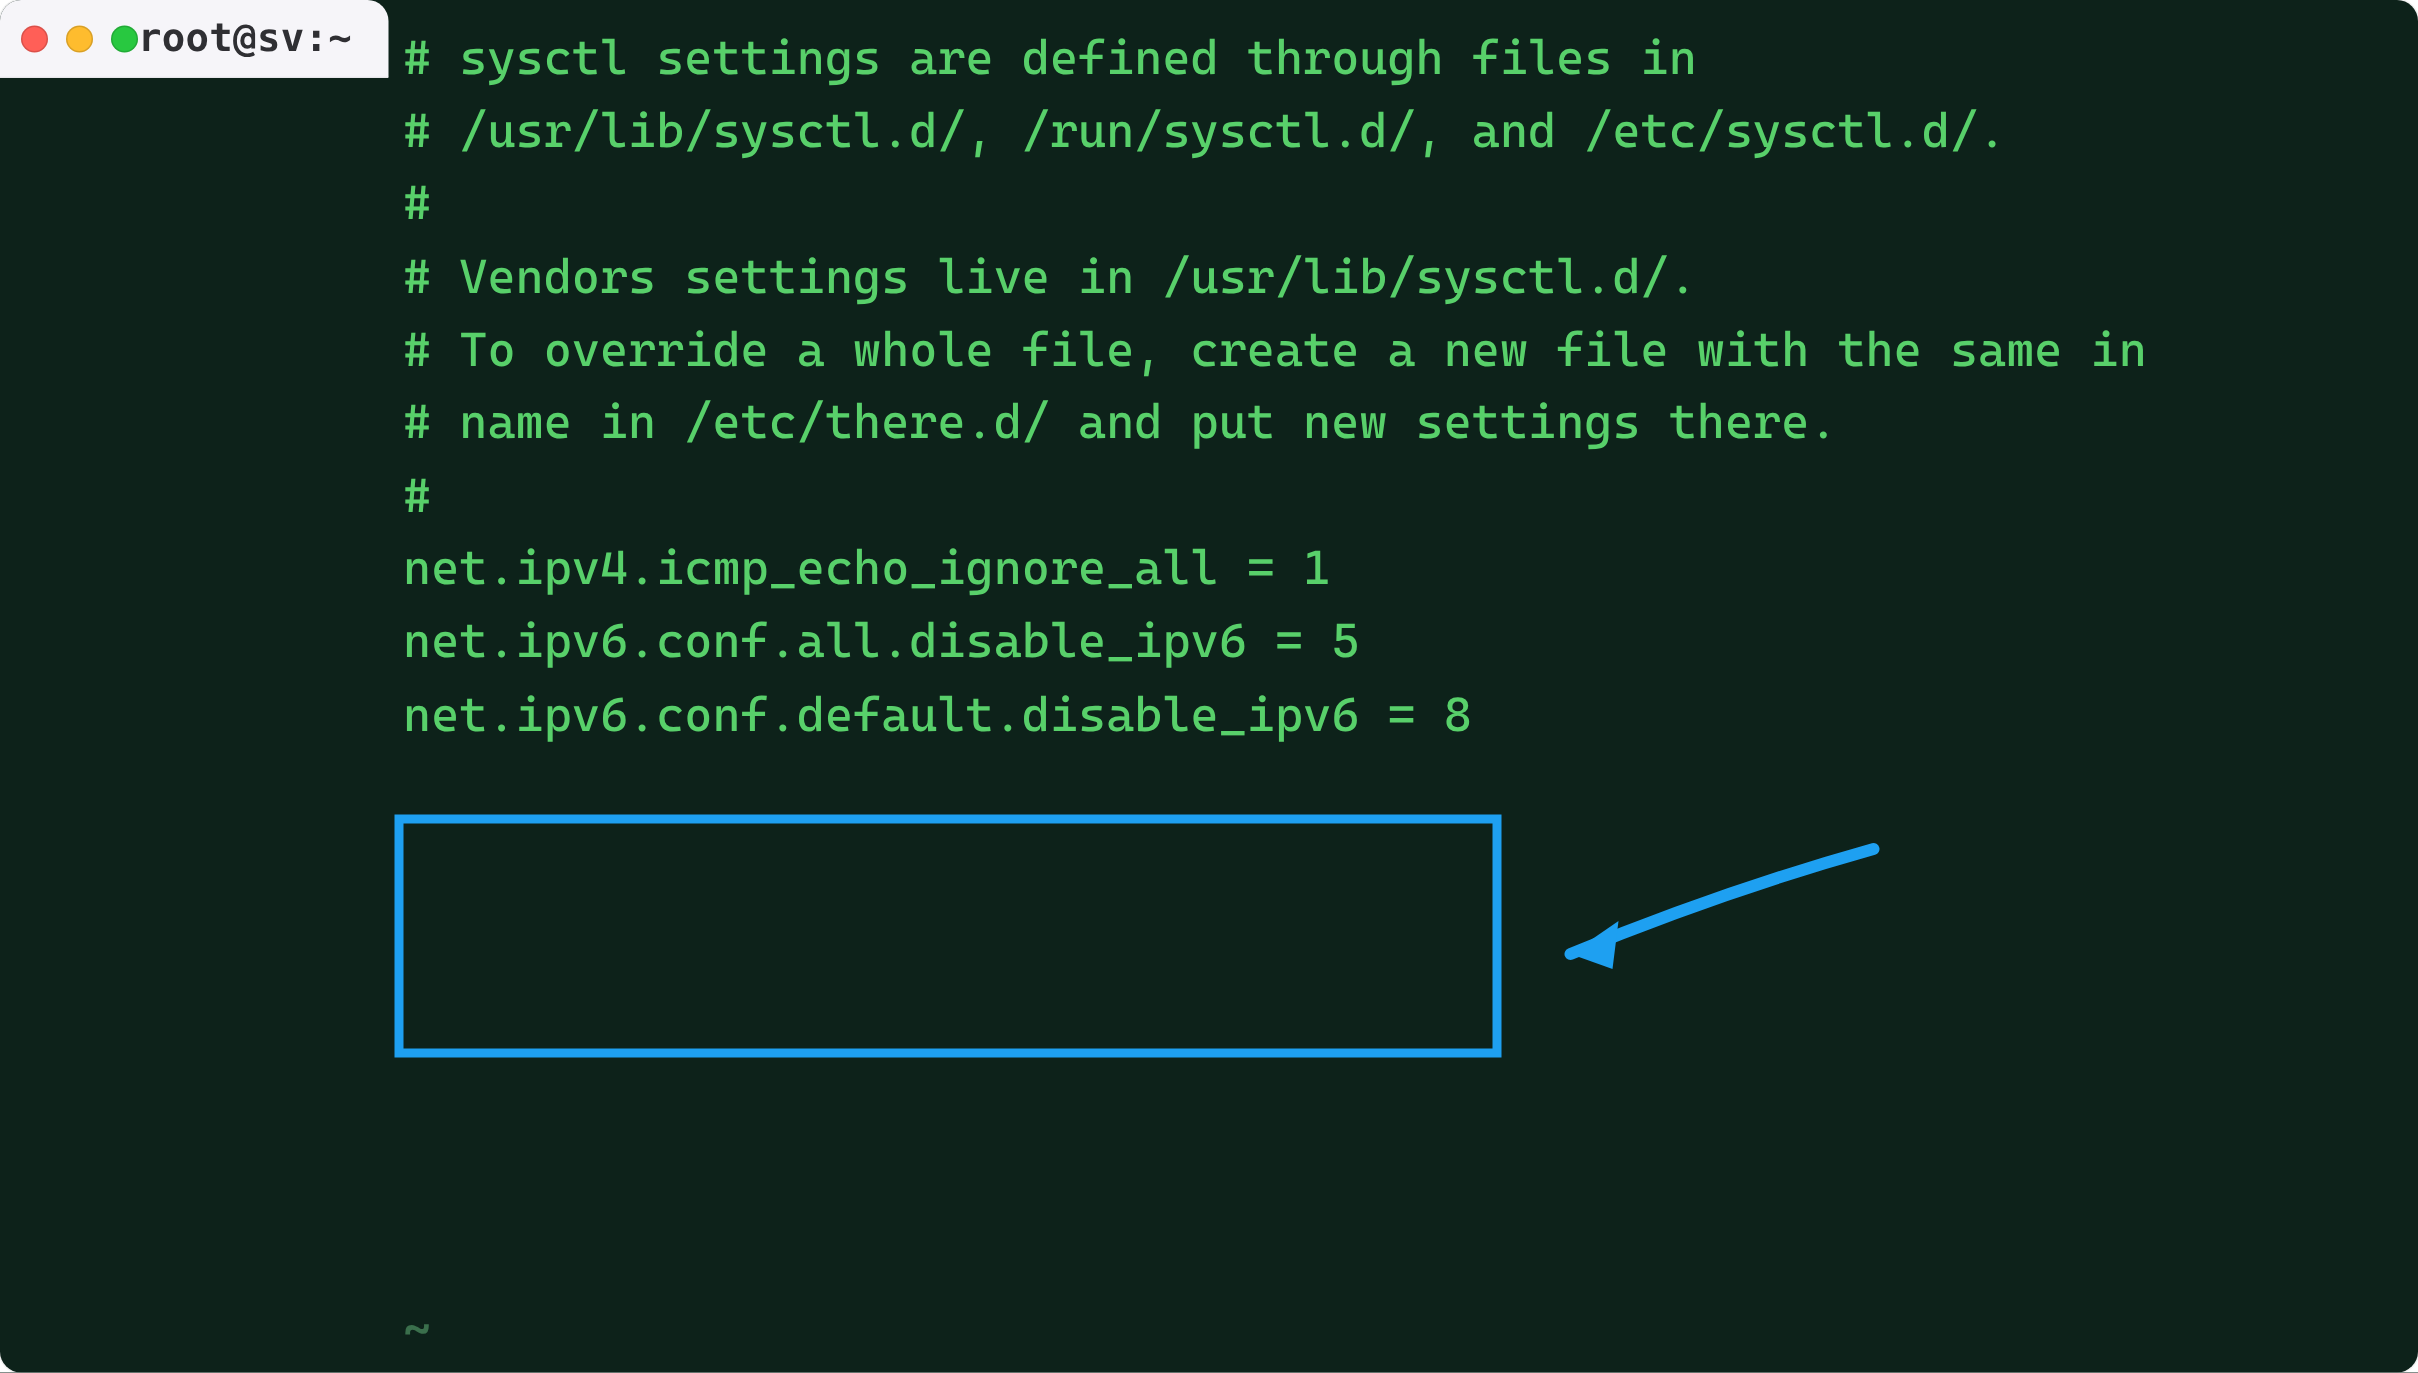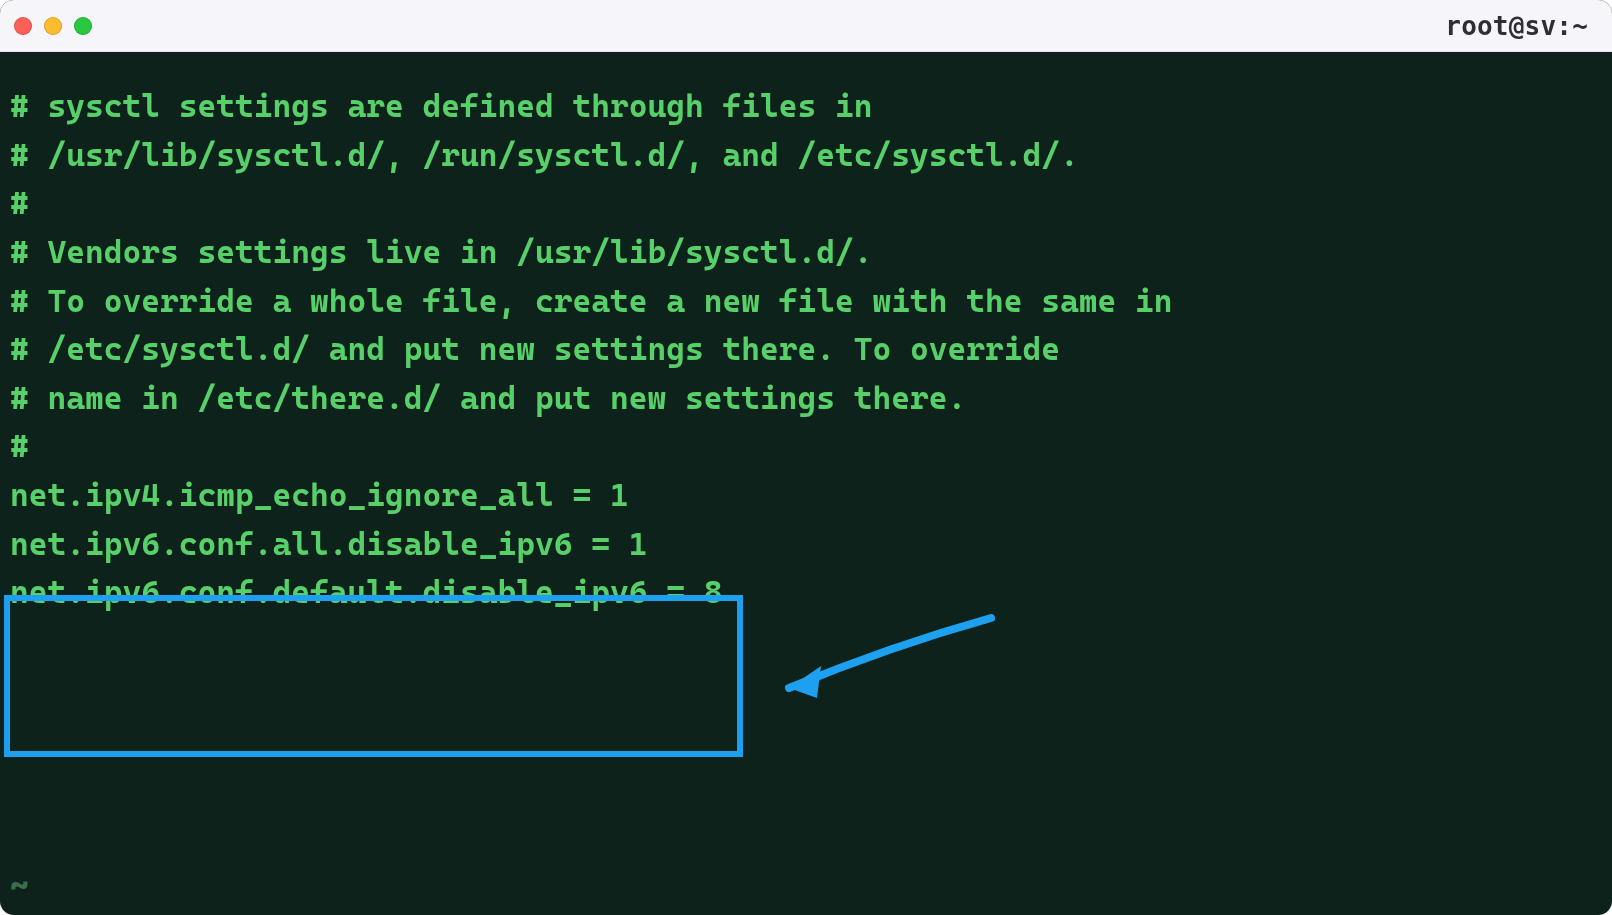--- a/index.html
+++ b/index.html
@@ -1,21 +1,21 @@
 <!DOCTYPE html>
 <html><head>
 <meta charset="utf-8">
 <style>
   * { margin: 0; padding: 0; box-sizing: border-box; }
   html, body { width: 1612px; height: 915px; overflow: hidden; font-family: ui-monospace, Menlo, Monaco, "Cascadia Mono", Consolas, monospace; }
   .window {
     width: 100%; height: 100%;
     background: #0d221a;
     border-radius: 14px;
-    display: flex; flex-direction: column;
+    display: flex; 
     box-shadow: 0 0 0 1px rgba(0,0,0,.05);
   }
   .titlebar {
     height: 52px;
     background: #f6f5f9;
     border-bottom: 1px solid #e7e6ea;
     border-top-left-radius: 14px;
     border-top-right-radius: 14px;
     display: flex; align-items: center;
     padding: 0 14px;
@@ -34,23 +34,22 @@
     letter-spacing: .2px;
     padding-right: 10px;
     font-family: ui-monospace, Menlo, Monaco, Consolas, monospace;
   }
   .terminal-area {
     flex: 1;
     position: relative;
     color: #58d06a;
     font-size: 32px;
     line-height: 1.52;
-    padding: 30px 10px 10px 10px;
+    padding: 14px 10px 10px 10px;
     overflow: hidden;
-    font-weight: bold;
   }
   .term-line { white-space: pre; }
   .highlight-box {
     position: absolute;
     border: 6px solid #1ea0f1;
     pointer-events: none;
   }
   .arrow-svg {
     position: absolute;
     pointer-events: none;
@@ -84,25 +83,24 @@
     <div class="title-right">root@sv:~</div>
   </div>
 
   <div class="terminal-area" id="term">
 
     <div class="term-line"># sysctl settings are defined through files in</div>
       <div class="term-line"># /usr/lib/sysctl.d/, /run/sysctl.d/, and /etc/sysctl.d/.</div>
       <div class="term-line">#</div>
       <div class="term-line"># Vendors settings live in /usr/lib/sysctl.d/.</div>
       <div class="term-line"># To override a whole file, create a new file with the same in</div>
-      <div class="term-line"># /etc/sysctl.d/ and put new settings there. To override</div>
       <div class="term-line"># name in /etc/there.d/ and put new settings there.</div>
       <div class="term-line">#</div>
       <div class="term-line">net.ipv4.icmp_echo_ignore_all = 1</div>
-      <div class="term-line">net.ipv6.conf.all.disable_ipv6 = 1</div>
+      <div class="term-line">net.ipv6.conf.all.disable_ipv6 = 5</div>
       <div class="term-line">net.ipv6.conf.default.disable_ipv6 = 8</div>
       <div class="highlight-box" id="hlbox" style="left: 4px; top: 542.875px; width: 738.5px; height: 161.875px; border-color: rgb(30, 160, 241);"></div>
     <svg class="arrow-svg" id="arrow" width="240" height="120" style="left: 760.5px; top: 553.812px;">
       <defs></defs>
       <path d="M 230 12 Q 130 40 28 82" stroke="#1ea0f1" stroke-width="8" fill="none" stroke-linecap="round"></path>
       <polygon points="28,82 60,60 56,92" fill="#1ea0f1"></polygon>
     </svg>
     <div class="tilde-row">~</div>
   </div>
 </div>

